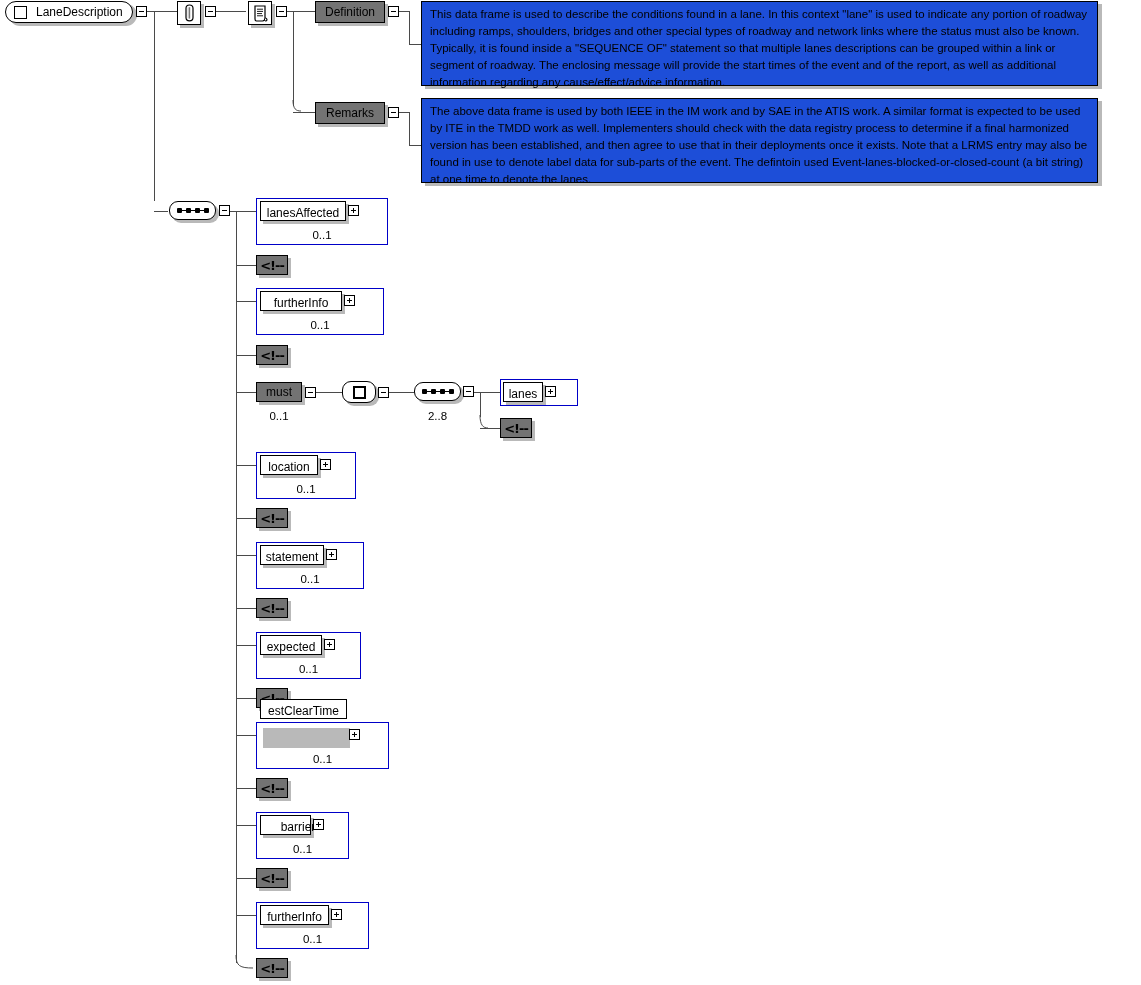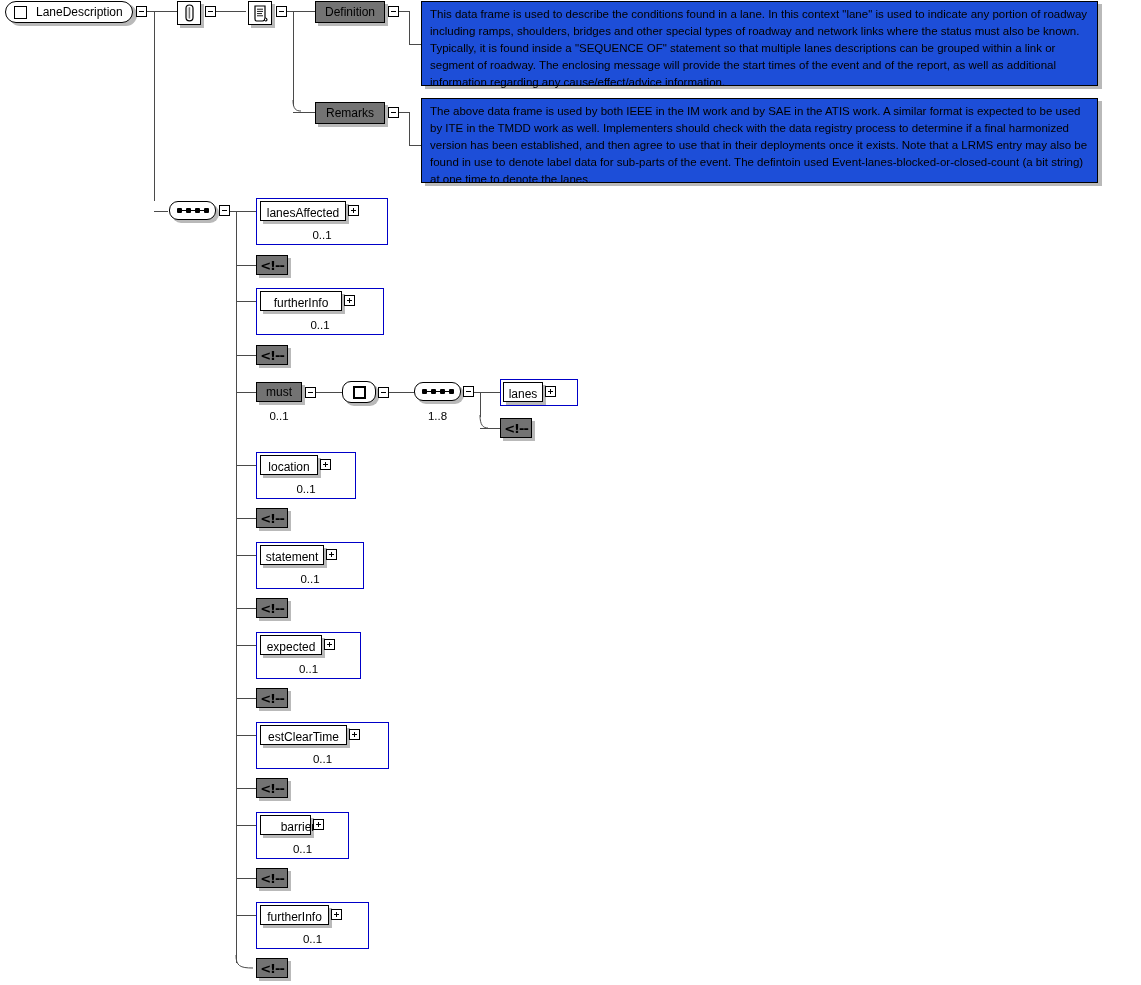--- a/index.html
+++ b/index.html
@@ -334,21 +334,21 @@
     <span class="seq-dots">
       <i></i>
         <s></s>
         <i></i>
         <s></s>
         <i></i>
         <s></s>
         <i></i>
     </span>
   </div>
-  <div class="el-card" style="left:414px; top:410px; width:47px;">1..8</div>
+  <div class="el-card" style="left:414px; top:410px; width:47px;">2..8</div>
   <div class="expander" style="left:463px; top:386px;"></div>
 
   <div class="line-h" style="left:474px; top:392px; width:26px;"></div>
   <div class="line-v" style="left:480px; top:392px; height:25px;"></div>
   <div class="line-h" style="left:480px; top:428px; width:20px;"></div>
   <svg style="position:absolute; left:475px; top:415px;" width="14" height="16">
     <path d="M5 0 C5 10 8 13 13 13" stroke="#4a4a4a" stroke-width="1" fill="none"></path>
   </svg>
 
   <div class="el-frame" style="left:500px; top:379px; width:78px; height:27px;"></div>
@@ -404,21 +404,21 @@
 
   <div class="line-h" style="left:236px; top:698px; width:20px;"></div>
   <div class="shadow" style="left:259px; top:691px; width:32px; height:20px;"></div>
   <div class="plain-box comment-box" style="left:256px; top:688px; width:32px; height:20px;">
     <span>&lt;!--</span>
   </div>
 
   <div class="line-h" style="left:236px; top:735px; width:20px;"></div>
   <div class="el-frame" style="left:256px; top:722px; width:133px; height:47px;"></div>
   <div class="shadow" style="left:263px; top:728px; width:87px; height:20px;"></div>
-  <div class="el-label" style="left:260px; top:725px; width:87px; height:20px;">
+  <div class="el-label" style="left:260px; top:699px; width:87px; height:20px;">
     <span>estClearTime</span>
   </div>
   <div class="expander plus" style="left:349px; top:729px;"></div>
   <div class="el-card" style="left:256px; top:753px; width:133px;">0..1</div>
 
   <div class="line-h" style="left:236px; top:788px; width:20px;"></div>
   <div class="shadow" style="left:259px; top:781px; width:32px; height:20px;"></div>
   <div class="plain-box comment-box" style="left:256px; top:778px; width:32px; height:20px;">
     <span>&lt;!--</span>
   </div>

